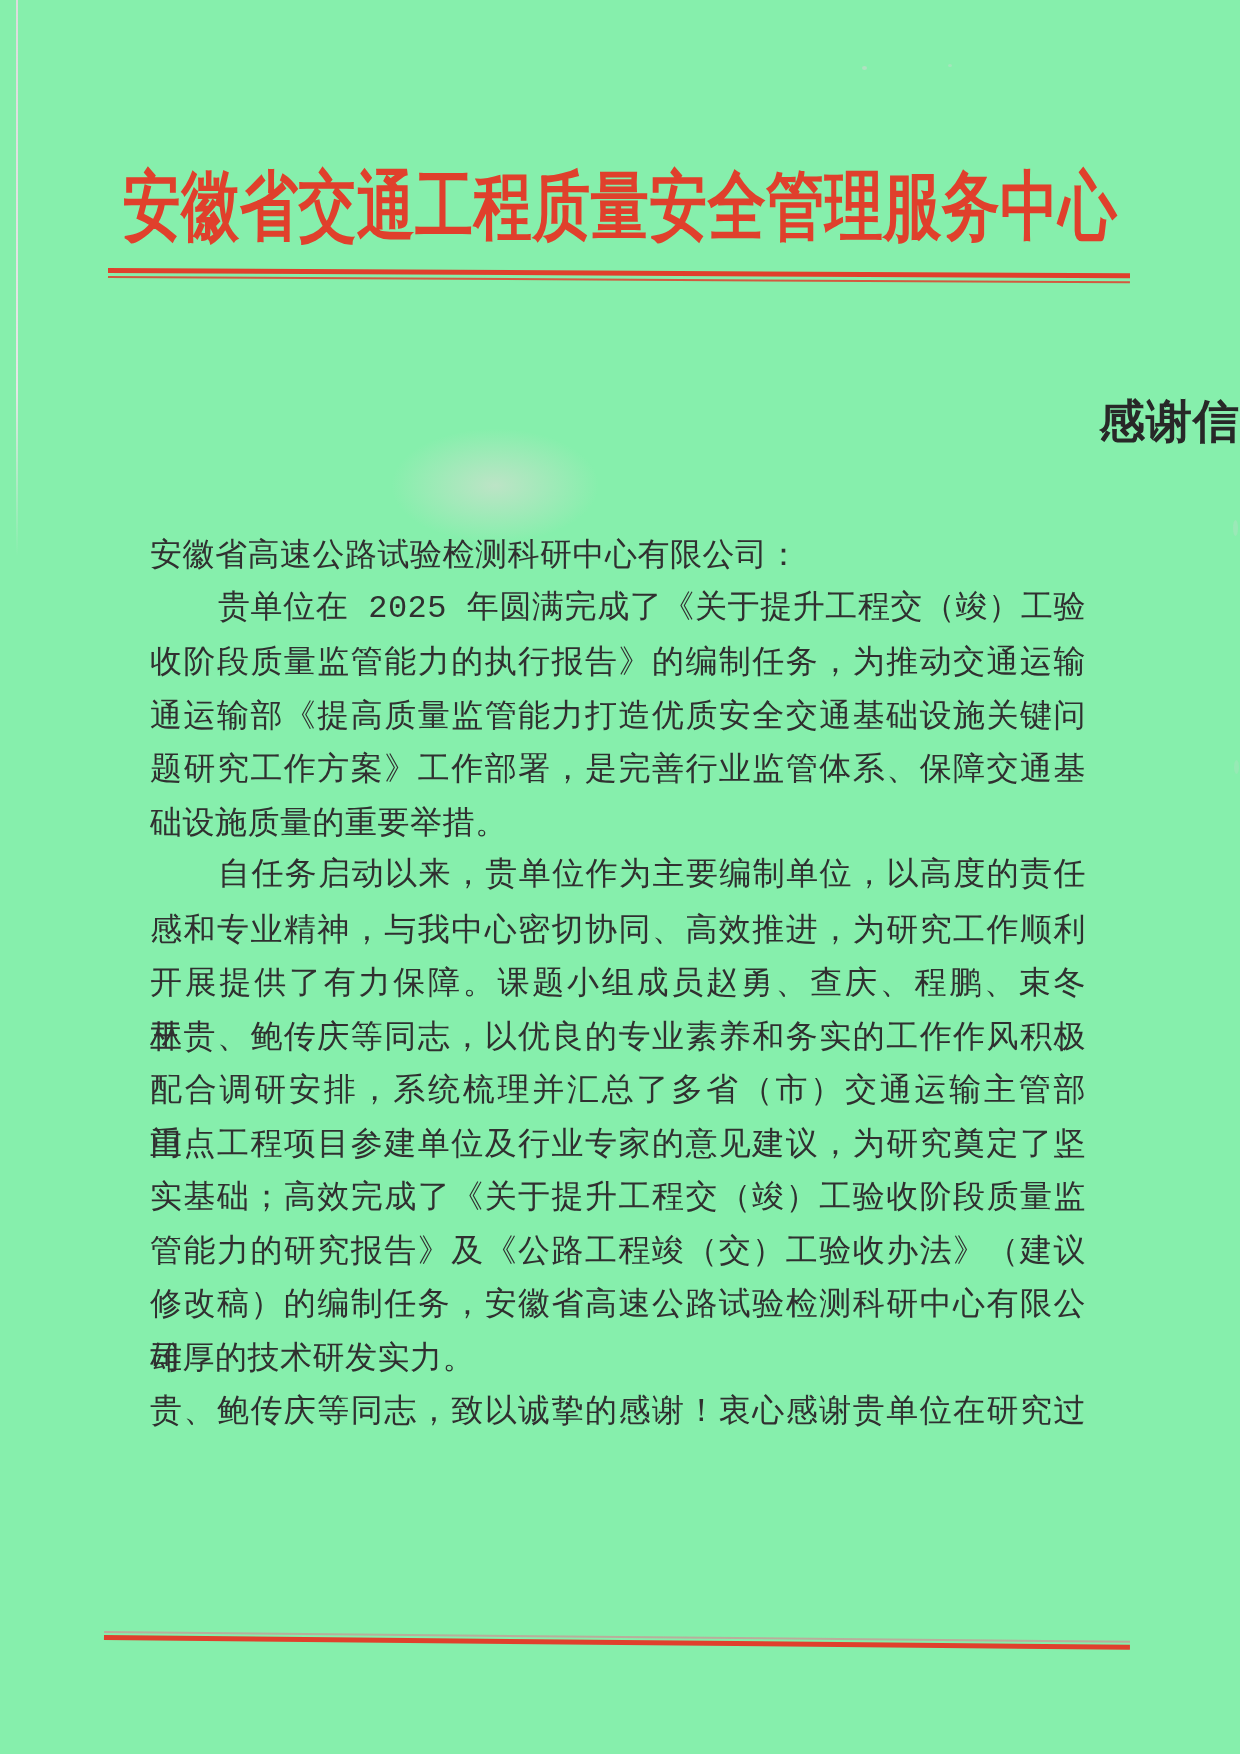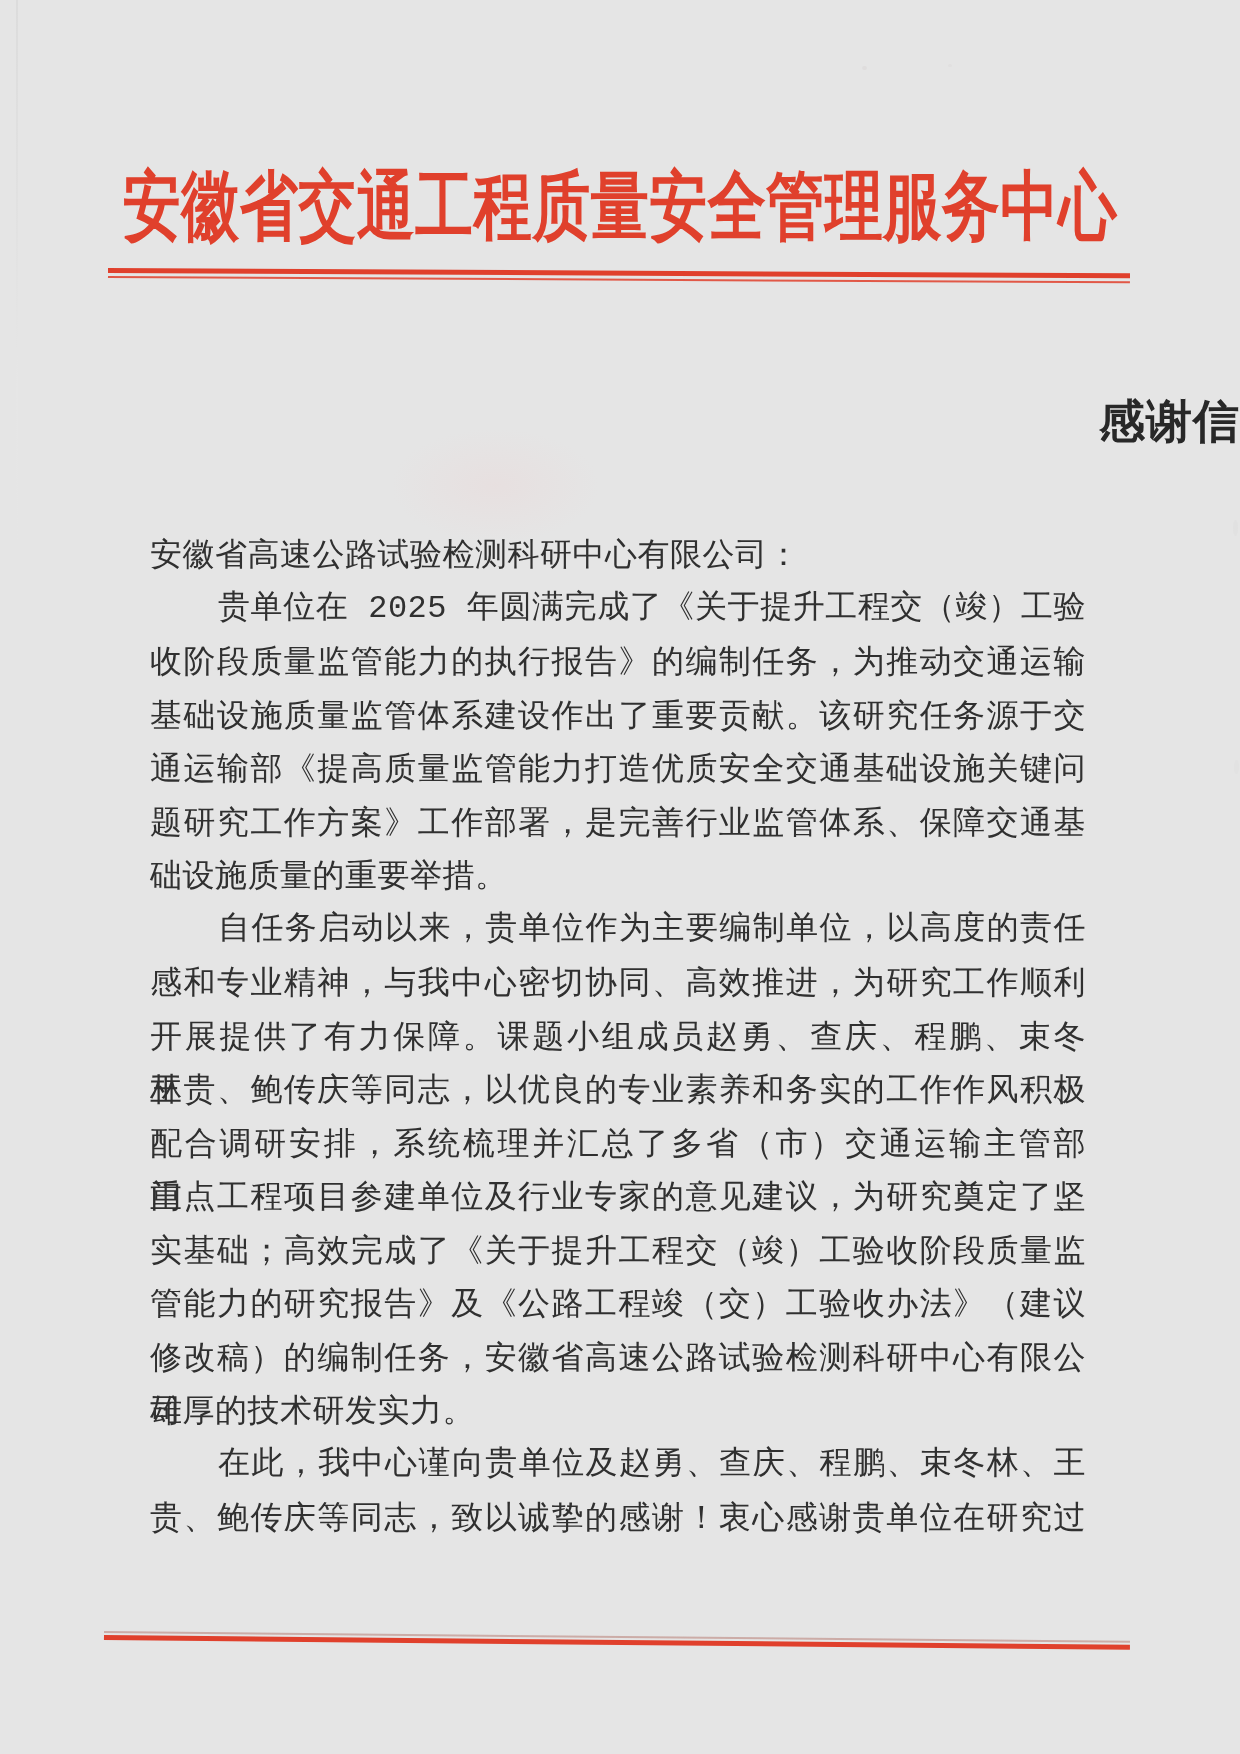--- a/index.html
+++ b/index.html
@@ -5,21 +5,21 @@
   html, body { margin: 0; padding: 0; }
   body {
     width: 1240px; height: 1754px;
     background: #ffffff;
     font-family: "Liberation Serif", "DejaVu Serif", serif;
     position: relative;
     overflow: hidden;
   }
   .page {
     position: absolute; inset: 0;
-    background: #e5e5e5;
+    background: #86efac;
   }
   
   .edge-left-line {
     position: absolute; left: 16px; top: 0;
     width: 2px; height: 556px;
     background: linear-gradient(to bottom, #dcdcdc 0%, #e6e6e6 70%, rgba(255,255,255,0) 100%);
   }
   .speck { position: absolute; border-radius: 50%; background: #d9d6d6; }
   .speck1 { left: 862px; top: 66px;  width: 5px; height: 4px; opacity: .5; }
   .speck2 { left: 948px; top: 64px;  width: 4px; height: 3px; opacity: .35; }
@@ -86,35 +86,33 @@
     <div class="thick" style="background: rgb(224, 64, 44);"></div>
     <div class="thin" style="background: rgb(224, 64, 44);"></div>
   </div>
 
   <div class="letter-title">感谢信</div>
 
   <div class="letter-body" style="color: rgb(48, 48, 48);">
     <div class="line">安徽省高速公路试验检测科研中心有限公司：</div>
     <div class="line j indent">贵单位在 2025 年圆满完成了《关于提升工程交（竣）工验</div>
     <div class="line j">收阶段质量监管能力的执行报告》的编制任务，为推动交通运输</div>
-    <div class="line j">基础设施质量监管体系建设作出了重要贡献。该研究任务源于交</div>
     <div class="line j">通运输部《提高质量监管能力打造优质安全交通基础设施关键问</div>
     <div class="line j">题研究工作方案》工作部署，是完善行业监管体系、保障交通基</div>
     <div class="line">础设施质量的重要举措。</div>
     <div class="line j indent">自任务启动以来，贵单位作为主要编制单位，以高度的责任</div>
     <div class="line j">感和专业精神，与我中心密切协同、高效推进，为研究工作顺利</div>
     <div class="line j">开展提供了有力保障。课题小组成员赵勇、查庆、程鹏、束冬林、</div>
     <div class="line j">王贵、鲍传庆等同志，以优良的专业素养和务实的工作作风积极</div>
     <div class="line j">配合调研安排，系统梳理并汇总了多省（市）交通运输主管部门、</div>
     <div class="line j">重点工程项目参建单位及行业专家的意见建议，为研究奠定了坚</div>
     <div class="line j">实基础；高效完成了《关于提升工程交（竣）工验收阶段质量监</div>
     <div class="line j">管能力的研究报告》及《公路工程竣（交）工验收办法》（建议</div>
     <div class="line j">修改稿）的编制任务，安徽省高速公路试验检测科研中心有限公司</div>
     <div class="line">雄厚的技术研发实力。</div>
-    <div class="line j indent">在此，我中心谨向贵单位及赵勇、查庆、程鹏、束冬林、王</div>
     <div class="line j">贵、鲍传庆等同志，致以诚挚的感谢！衷心感谢贵单位在研究过</div>
   </div>
 
   <div class="footer-rule">
     <div class="thin"></div>
     <div class="thick" style="background: rgb(224, 64, 44);"></div>
   </div>
 
 </div>
 

